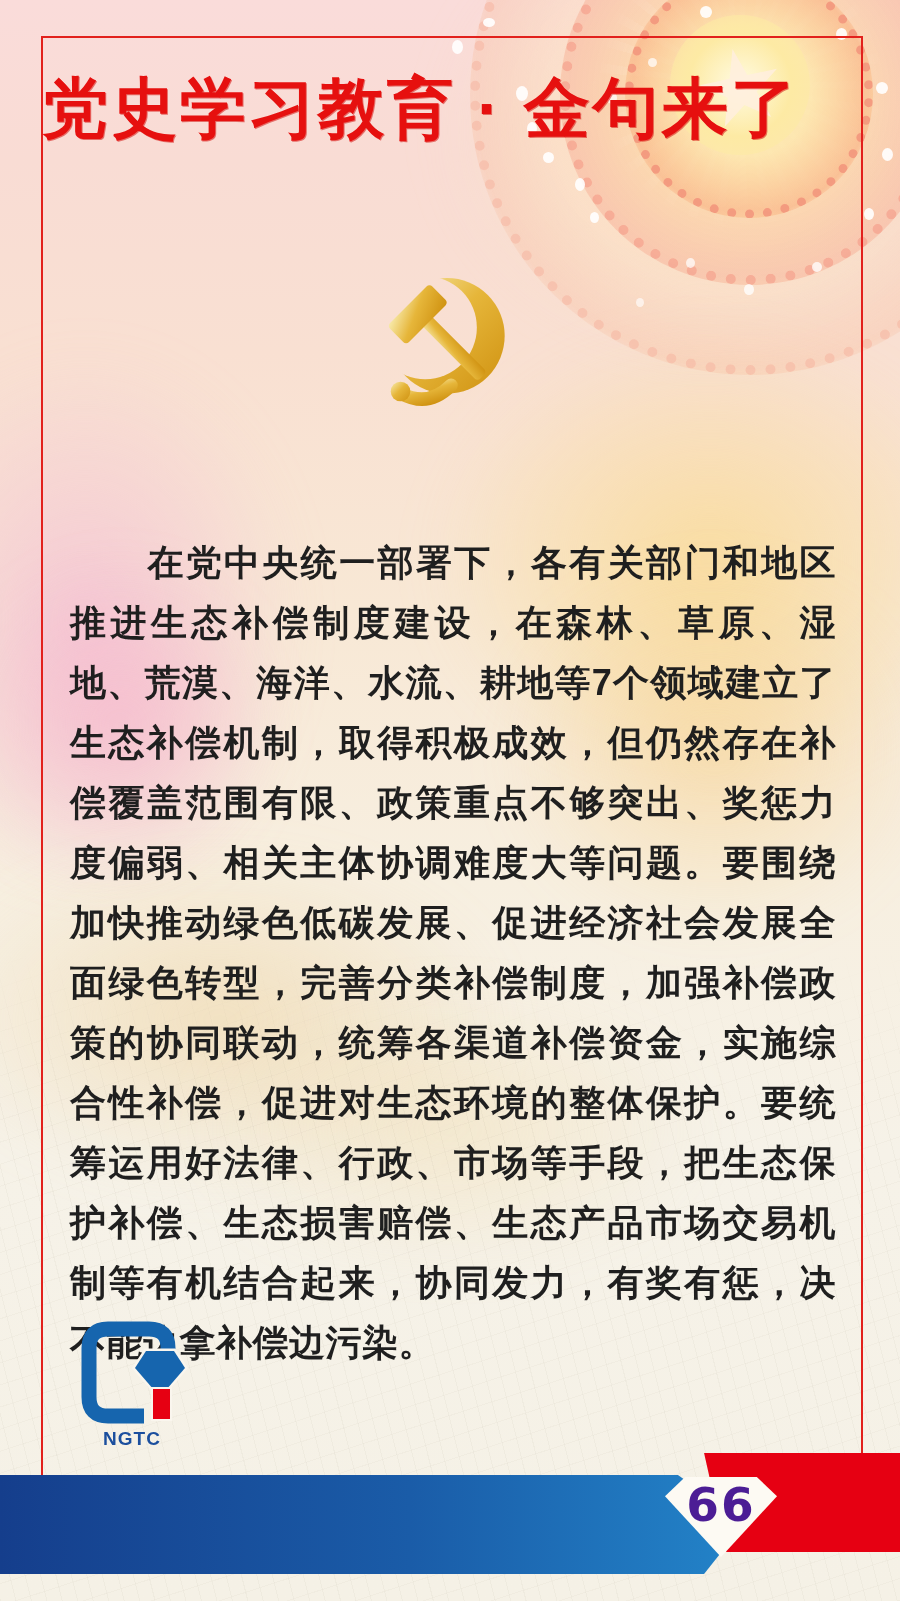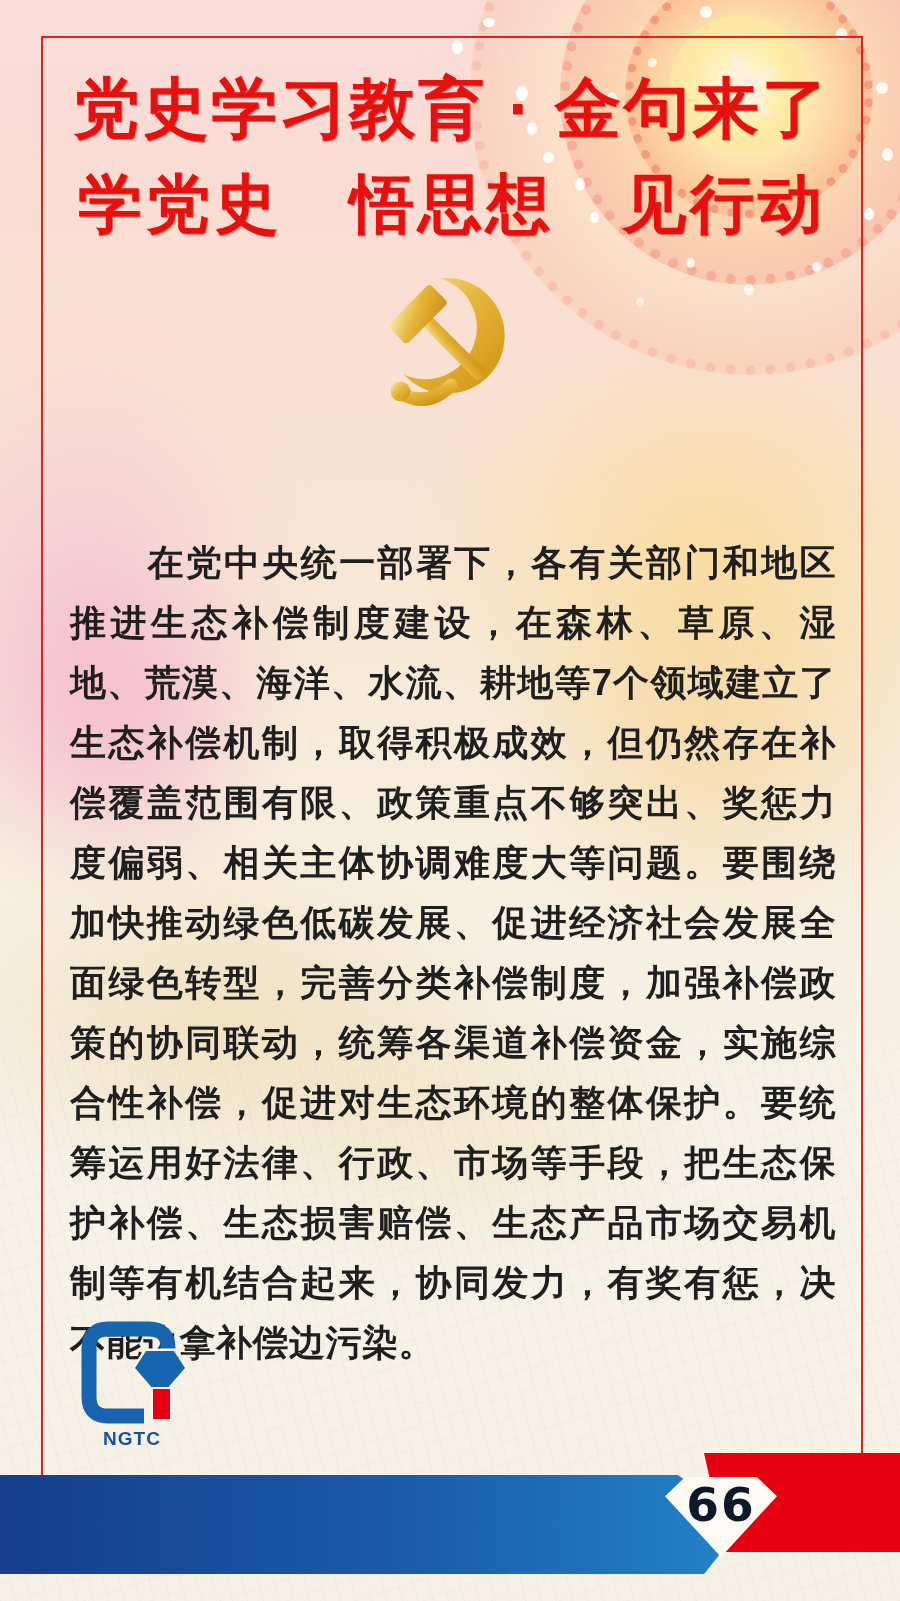--- a/index.html
+++ b/index.html
@@ -38,21 +38,21 @@
   .sun-rays{left:590px;top:-65px;width:300px;height:300px;border-radius:50%;opacity:.55;
     background:repeating-conic-gradient(rgba(255,255,255,.35) 0deg 4deg,rgba(255,255,255,0) 4deg 11deg);
     -webkit-mask-image:radial-gradient(circle,black 30%,transparent 68%);
             mask-image:radial-gradient(circle,black 30%,transparent 68%);}
   .sun-star{left:700px;top:48px;width:82px;height:82px;background:rgba(255,238,222,.85);transform:rotate(-12deg);
     clip-path:polygon(50% 0%,61% 35%,98% 35%,68% 57%,79% 91%,50% 70%,21% 91%,32% 57%,2% 35%,39% 35%);}
   .dot{position:absolute;background:rgba(255,255,255,.9);border-radius:50%;}
   
   .frame{position:absolute;left:41px;top:36px;width:822px;height:1484px;border:2px solid #e2211c;box-sizing:border-box;z-index:4;}
   
-  .title{position:absolute;left:42px;top:60px;width:820px;text-align:center;z-index:6;color:#e6100f;font-weight:900;}
+  .title{position:absolute;left:42px;top:60px;width:820px;text-align:left;z-index:6;color:#e6100f;font-weight:900;}
   .title .t1{font-size:66px;line-height:96px;letter-spacing:3px;text-shadow:1px 1px 0 rgba(214,20,16,.55);}
   .title .t2{font-size:64px;line-height:96px;letter-spacing:4px;text-shadow:1px 1px 0 rgba(214,20,16,.55);}
   
   .emblem{position:absolute;left:386px;top:276px;width:126px;height:132px;z-index:5;}
   
   .quote{position:absolute;left:70px;top:497px;width:766px;z-index:6;
     font-size:36px;line-height:60px;font-weight:600;color:#1f1f1f;
     text-align:justify;text-indent:2.15em;letter-spacing:.5px;}
   
   .attribution{position:absolute;left:282px;top:1336px;width:586px;z-index:6;
@@ -63,21 +63,21 @@
   .logo-text{margin-top:2px;width:104px;text-align:center;font-size:19px;font-weight:bold;color:#1c4f9e;letter-spacing:1px;}
   
   .blue-ribbon{position:absolute;left:0;top:1475px;width:745px;height:99px;z-index:10;
     background:linear-gradient(90deg,#153e8c 0%,#1a5ca8 55%,#2384c9 100%);
     clip-path:polygon(0 0,91% 0,100% 48%,94.5% 100%,0 100%);}
   .red-ribbon{position:absolute;left:698px;top:1453px;width:202px;height:99px;z-index:10;background:#e60012;
     clip-path:polygon(3% 0,100% 0,100% 100%,14% 100%);}
   .diamond-badge{position:absolute;left:665px;top:1477px;width:112px;height:80px;z-index:12;background:#fdfaf3;
     clip-path:polygon(18% 0,82% 0,100% 24%,50% 100%,0 24%);
     display:flex;align-items:center;justify-content:center;}
-  .badge-number{margin-top:-26px;font-size:47px;font-weight:800;color:#0f172a;letter-spacing:2px;
+  .badge-number{margin-top:-26px;font-size:47px;font-weight:800;color:#4c1d95;letter-spacing:2px;
     font-family:"DejaVu Sans","Liberation Sans",sans-serif;}
 </style>
 </head>
 <body>
 
 <div class="poster">
 
   <div class="layer blob glow"></div>
   <div class="layer blob pink1"></div>
   <div class="layer blob pink2"></div>
@@ -112,21 +112,20 @@
     <div class="dot" style="left:812px;top:262px;width:10px;height:10px;opacity:.85;"></div>
     <div class="dot" style="left:744px;top:284px;width:10px;height:11px;opacity:.85;"></div>
     <div class="dot" style="left:686px;top:258px;width:9px;height:10px;opacity:.8;"></div>
     <div class="dot" style="left:636px;top:298px;width:8px;height:9px;opacity:.7;"></div>
   </div>
 
   <div class="frame"></div>
 
   <div class="title">
     <div class="t1">党史学习教育 · 金句来了</div>
-    <div class="t2">学党史　悟思想　见行动</div>
   </div>
 
   <div class="emblem">
     <svg width="126" height="132" viewBox="0 0 120 128" xmlns="http://www.w3.org/2000/svg">
       <defs>
         <linearGradient id="gold" x1="0" y1="0" x2="1" y2="1">
           <stop offset="0" stop-color="#f8ecb0"></stop>
           <stop offset="0.45" stop-color="#e6b63a"></stop>
           <stop offset="1" stop-color="#cf9110"></stop>
         </linearGradient>

